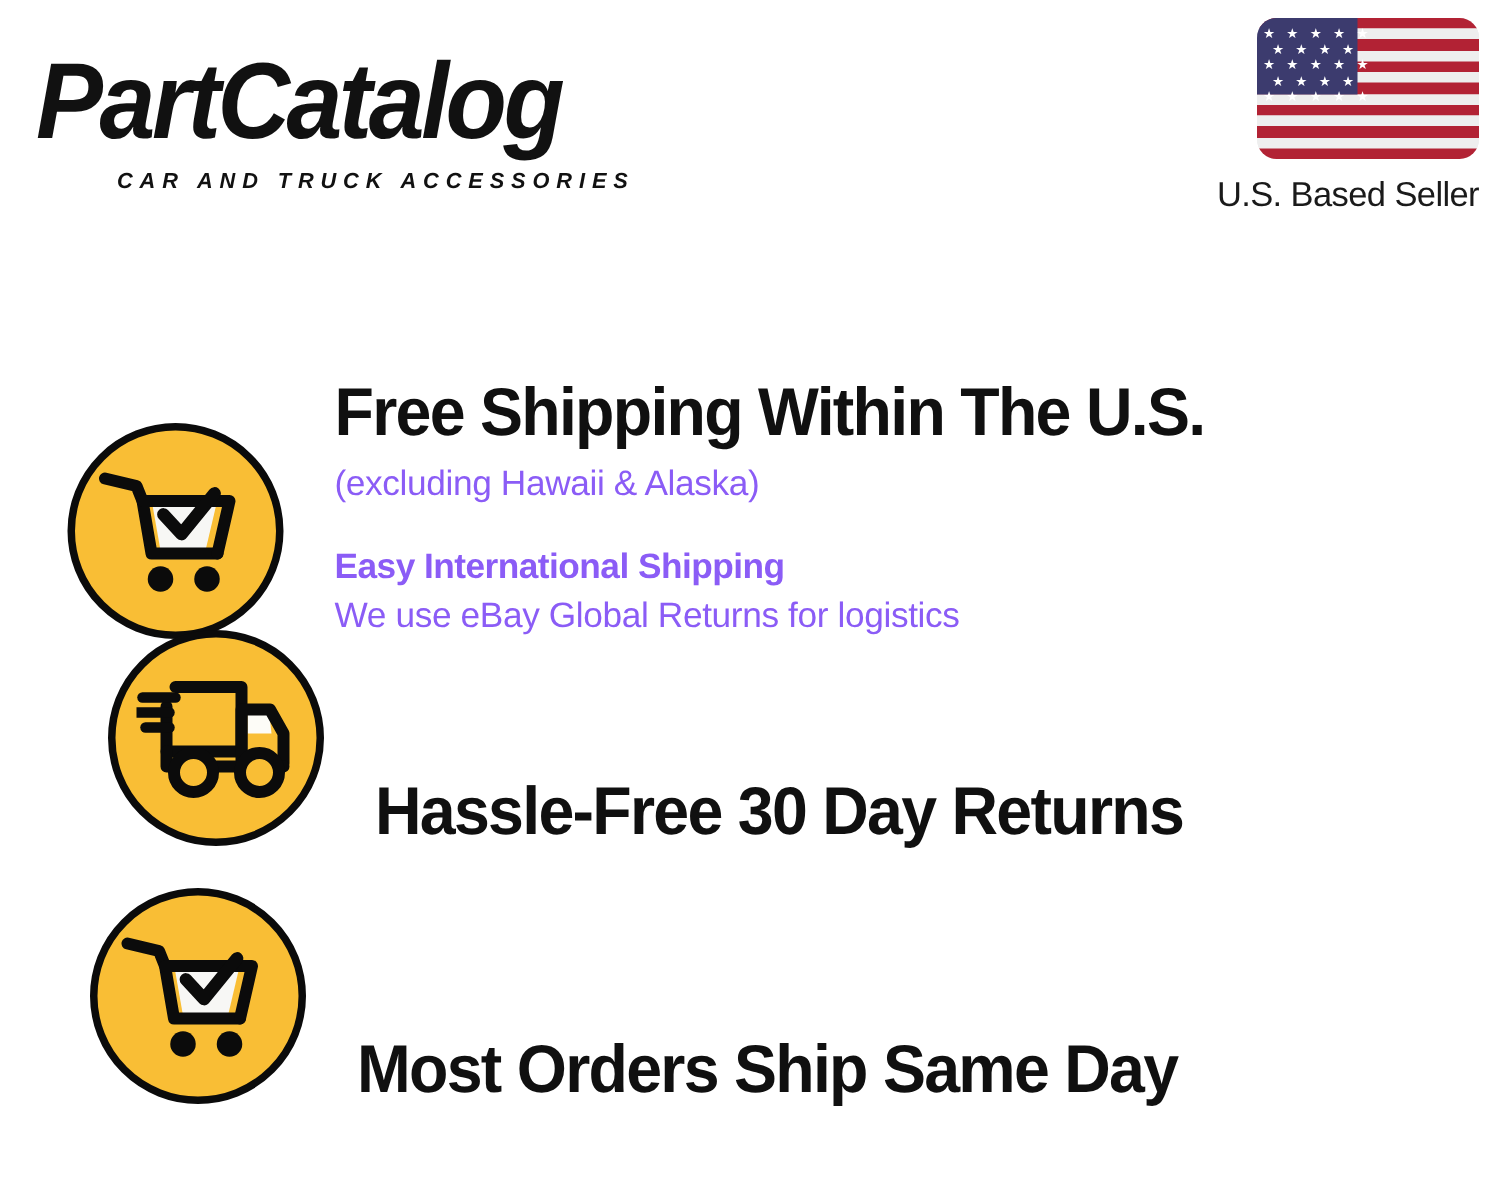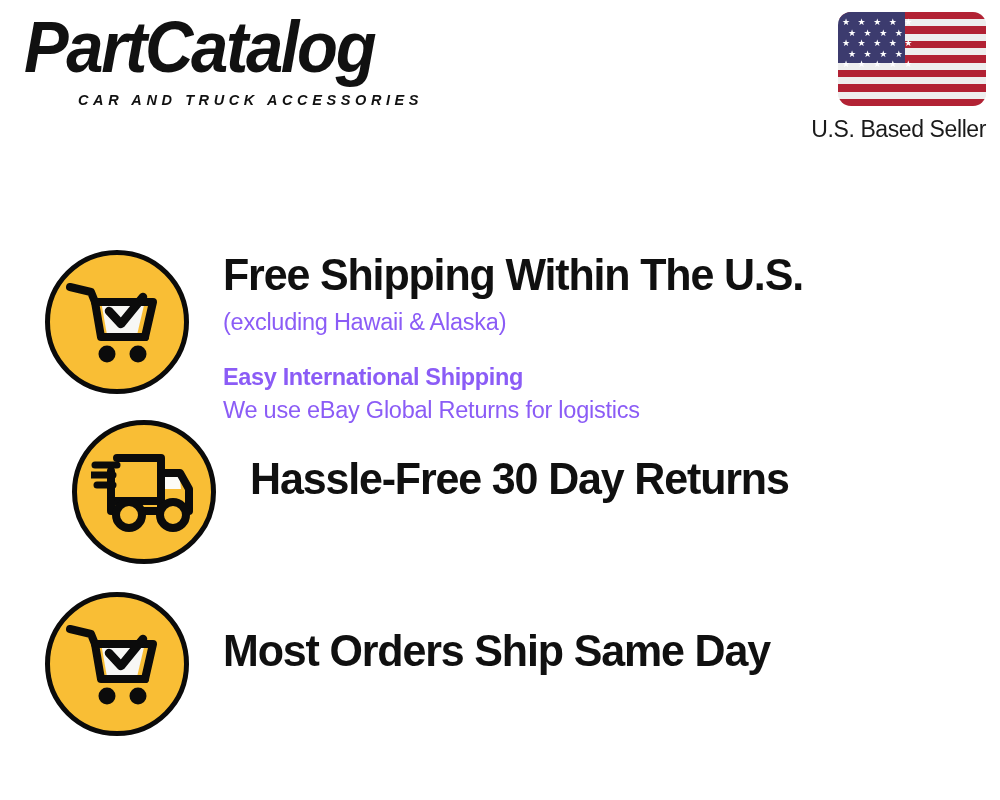--- a/index.html
+++ b/index.html
@@ -21,21 +21,21 @@
   .header {
     position: absolute;
     left: 0; top: 0;
     width: 1000px;
     height: 180px;
   }
 
   .logo-block {
     position: absolute;
     left: 24px;
-    top: 15px;
+    top: 36px;
     width: 470px;
   }
   .logo-word {
     font-family: "Liberation Sans", "DejaVu Sans", sans-serif;
     font-weight: 700;
     font-style: italic;
     font-size: 72px;
     line-height: 0.9;
     letter-spacing: -2.5px;
     color: #111111;
@@ -123,25 +123,25 @@
     position: absolute;
     left: 0;
     top: 236px;
     width: 1000px;
   }
   .benefit-row {
     position: absolute;
     left: 0;
     width: 864px;
     display: flex;
-    align-items: flex-start;
+    align-items: flex-end;
   }
   .benefit-row.r1 { top: 14px; }
   .benefit-row.r2 { top: 184px; margin-left: 27px; }
-  .benefit-row.r3 { top: 356px; }
+  .benefit-row.r3 { top: 356px; padding-left: 15px; }
 
   .icon-circle {
     position: relative;
     flex: 0 0 auto;
     width: 144px;
     height: 144px;
     margin-left: 45px;
     border-radius: 50%;
     background: #f9be35;
     border: 5px solid #0b0b0b;

